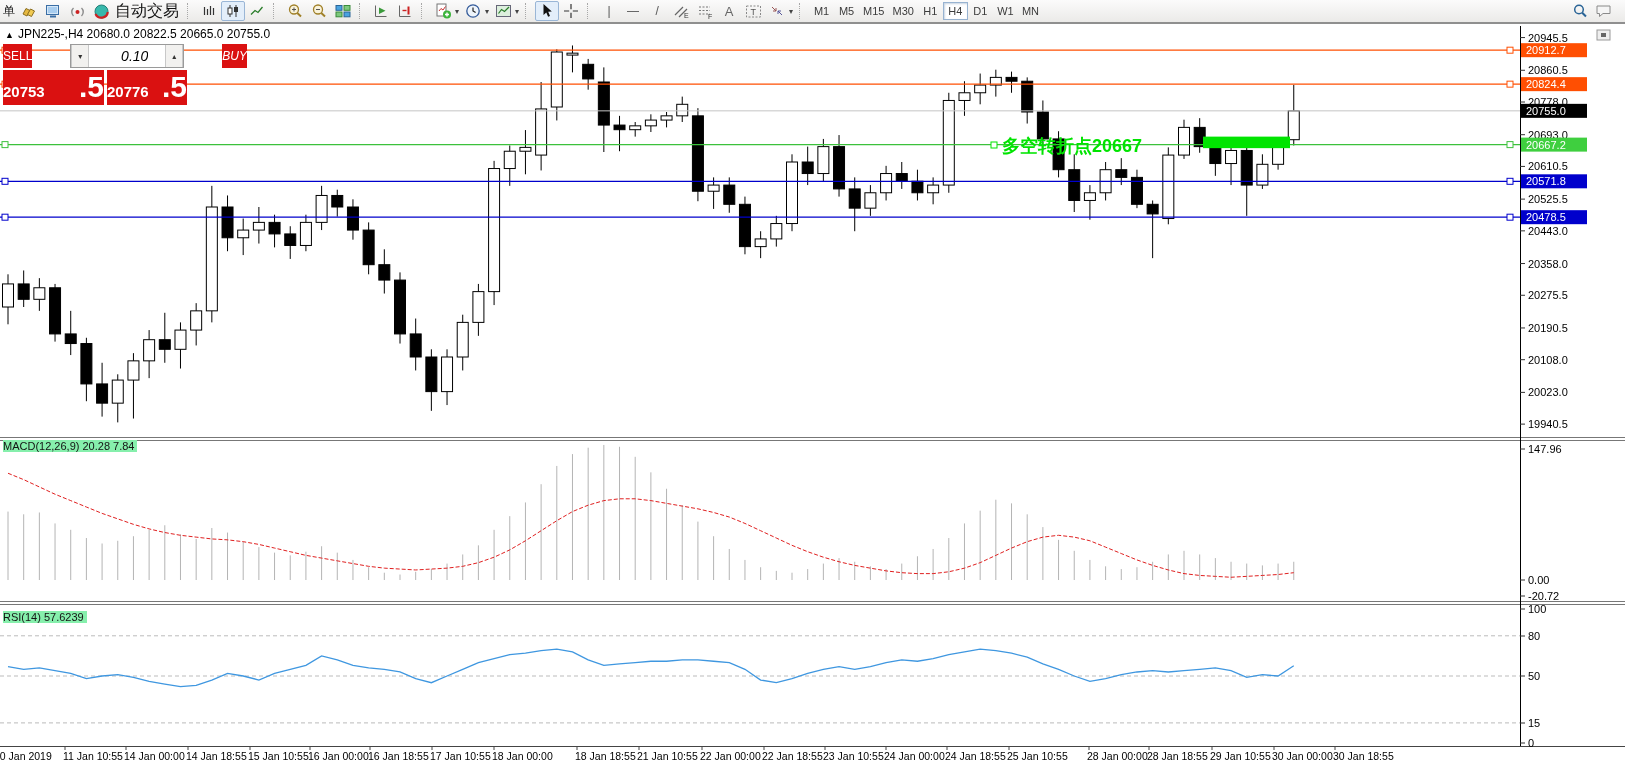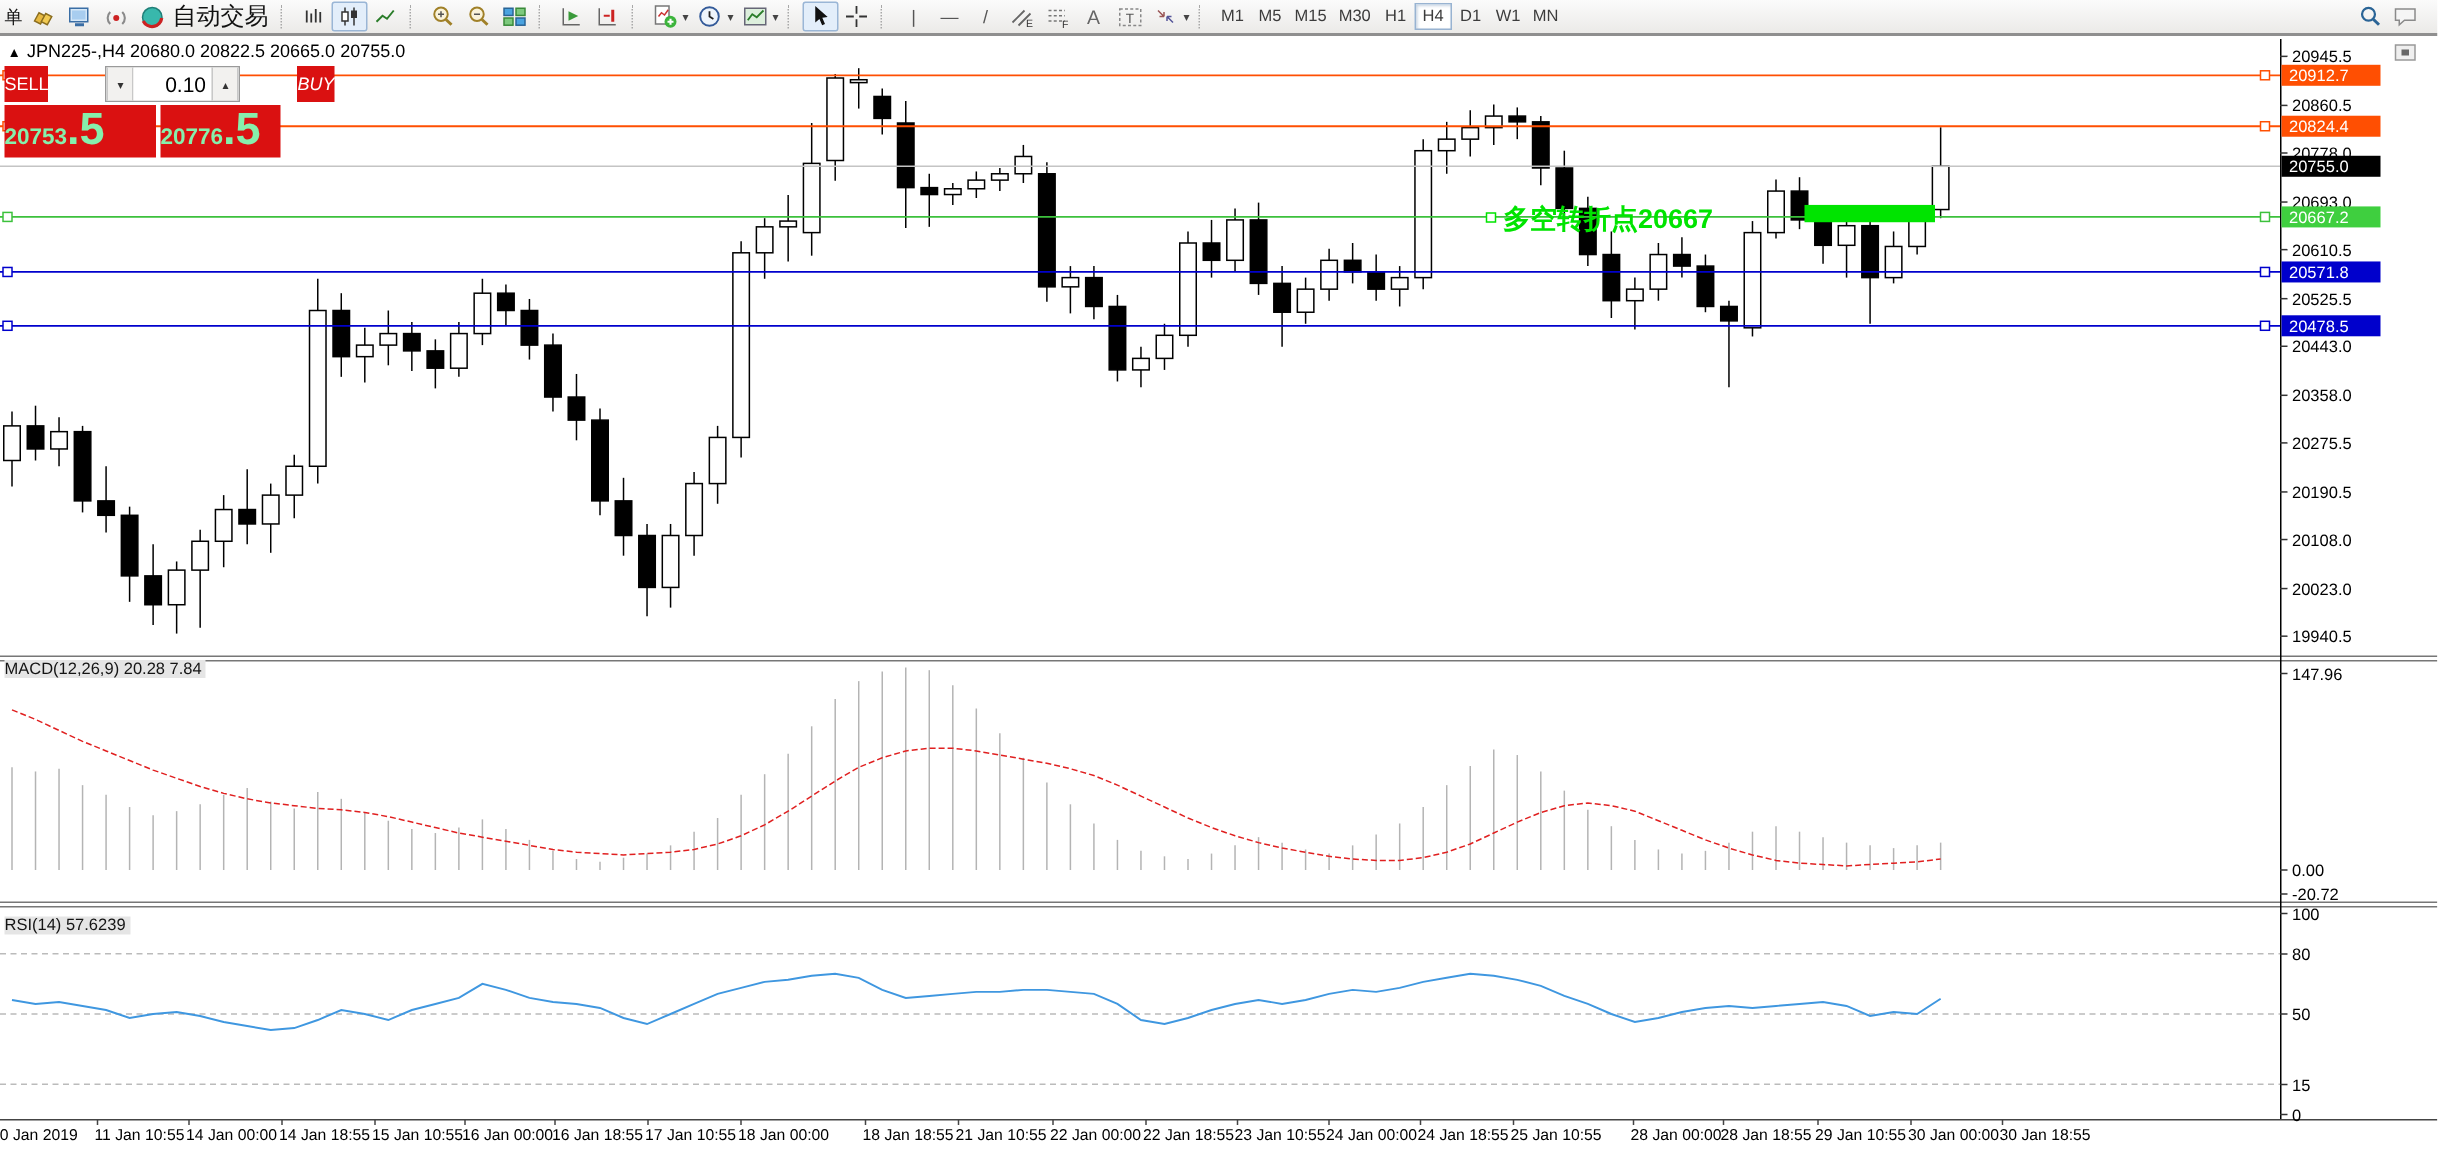--- a/index.html
+++ b/index.html
@@ -21,35 +21,35 @@
   .caret { font-size:8px; color:#444; margin:0 2px 0 0; flex:0 0 auto; }
   .glyph { font-size:12px; color:#555; }
   .tf { min-width:25px; height:18px; padding:0 3px; display:flex; align-items:center; justify-content:center;
         font-size:11px; font-weight:normal; color:#3c3c3c; border:1px solid transparent; flex:0 0 auto; }
   .tf.active { background:#fff; border:1px solid #98b3d1; box-shadow:inset 1px 1px 2px #c8d4e2; }
   .spacer { flex:1 1 auto; }
 
   
   .chart-title { position:absolute; left:5px; top:27px; font-size:12px; color:#000; z-index:3; }
   .chart-title .tri { font-size:9px; margin-right:4px; }
-  .ind-label { position:absolute; font-size:11px; color:#141414; z-index:3; background:#e5e5e5; padding-right:3px; }
+  .ind-label { position:absolute; font-size:11px; color:#141414; z-index:3; background:#86efac; padding-right:3px; }
 
   
   .ocp { position:absolute; left:3px; top:44px; width:208px; z-index:4; }
   .ocp-row1 { display:flex; height:24px;gap:36px; }
   .btn-sell,.btn-buy { width:52px; background:#da1111; color:#fff; border:none; font-size:12px;
                        font-family:"Liberation Sans",sans-serif; }
   .btn-buy { width:54px;font-style:italic; }
   .vol { display:flex; height:24px; margin:0 2px; border:1px solid #9a9a9a; background:#fff; }
   .vstep { width:18px; border:none; background:#f2f1ef; border-left:1px solid #c8c8c8; border-right:1px solid #c8c8c8;
            font-size:8px; color:#333; padding:0; }
-  .vol input { width:52px; border:none; outline:none; text-align:right; font-size:14px; padding-right:4px;
-               font-family:"Liberation Sans",sans-serif; }
+  .vol input { width:76px; border:none; outline:none; text-align:right; font-size:14px; padding-right:17px;
+               font-family:"Liberation Sans",sans-serif;font-style:italic; }
   .ocp-row2 { display:flex; margin-top:2px; height:35px; }
-  .pcell { background:#da1111; color:#86efac; display:flex; align-items:baseline; justify-content:flex-start; }
+  .pcell { background:#da1111; color:#ffffff; display:flex; align-items:baseline; justify-content:space-between; }
   .pcell.sellp { width:101px; margin-right:3px; }
   .pcell.buyp  { width:80px; }
   .psm { font-size:15px; font-weight:bold; align-self:center; margin-top:8px; }
   .pbg { font-size:30px; font-weight:bold; line-height:33px; }
 
   svg text { font-family:"Liberation Sans",sans-serif; }
 </style>
 </head>
 <body>
 

